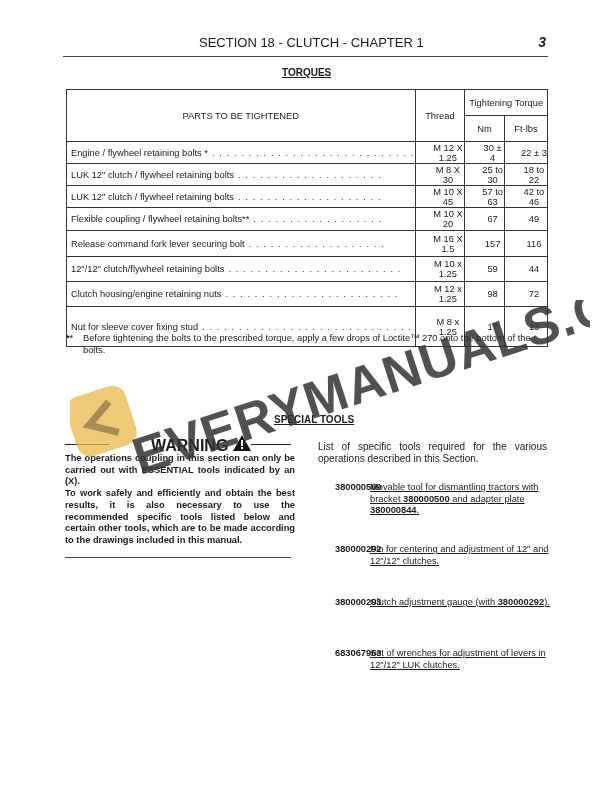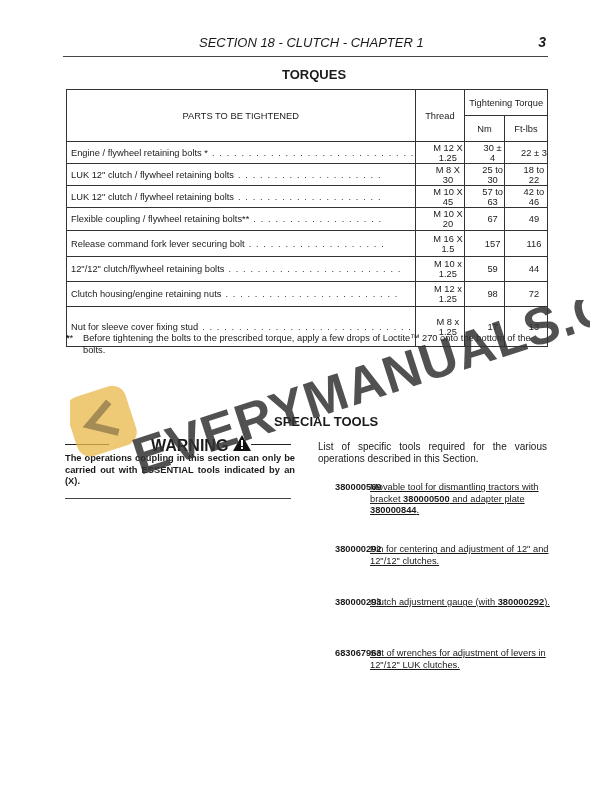--- a/index.html
+++ b/index.html
@@ -1,23 +1,23 @@
 <!DOCTYPE html>
 <html><head>
 <meta charset="utf-8">
 <style>
   html, body { margin: 0; padding: 0; background: #ffffff; }
   body { width: 612px; height: 792px; position: relative; overflow: hidden;
          font-family: "Liberation Sans", sans-serif; color: #1a1a1a; }
   .header { position: absolute; left: 63px; top: 33px; width: 485px; height: 20px; }
-  .header .title { position: absolute; left: 136px; top: 2px; font-size: 13px; font-style: italic; }
+  .header .title { position: absolute; left: 136px; top: 2px; font-size: 13px; }
   .header .pnum { position: absolute; right: 2px; top: 1px; font-size: 14px; font-weight: bold; font-style: italic; }
   .header-rule { position: absolute; left: 63px; top: 56px; width: 485px; height: 1px; background: #444; }
 
-  .sec-title { position: absolute; font-size: 13px; font-weight: bold; }
+  .sec-title { position: absolute; font-size: 10px; font-weight: bold; text-decoration: underline; }
 
   table.torque { position: absolute; left: 66px; top: 89px; width: 482px; border-collapse: collapse;
                  font-size: 9.3px; }
   table.torque td, table.torque th { border: 1px solid #333; padding: 0; font-weight: normal; }
   table.torque th { text-align: center; margin-top: 20px; }
   table.torque td.part { padding-left: 4px; white-space: nowrap; overflow: hidden; }
   table.torque td.part .lbl { background: #fff; padding-right: 4px; }
   table.torque td.part .dots { color: #333; letter-spacing: 1.1px; }
   table.torque td.c { text-align: center; padding-left: 16px; }
   .col-part { width: 297px; } .col-thread { width: 73px; } .col-nm { width: 51px; } .col-ft { width: 61px; }
@@ -141,20 +141,21 @@
     <span class="warn-label">WARNING</span>
     <svg class="warn-tri" width="18" height="16" viewBox="0 0 18 16">
       <polygon points="9,0 18,16 0,16" fill="#111"></polygon>
       <rect x="8" y="5" width="2" height="6" fill="#fff"></rect>
       <rect x="8" y="12" width="2" height="2" fill="#fff"></rect>
     </svg>
     <div class="warn-line-r"></div>
   </div>
   <div class="warn-body">
     <p>The operations coupling in this section can only be carried out with ESSENTIAL tools indicated by an (X).</p>
+    <p>To work safely and efficiently and obtain the best results, it is also necessary to use the recommended specific tools listed below and certain other tools, which are to be made according to the drawings included in this manual.</p>
   </div>
   <div class="warn-bottom"></div>
 </div>
 
 <div class="tools-intro">List of specific tools required for the various operations described in this Section.</div>
 
 <div class="tool" style="top:482px;">
   <span class="code">380000569</span>
   <span class="desc"><span>Movable tool for dismantling tractors with bracket </span><b>380000500</b><span> and adapter plate </span><b>380000844</b><span>.</span></span>
 </div>

